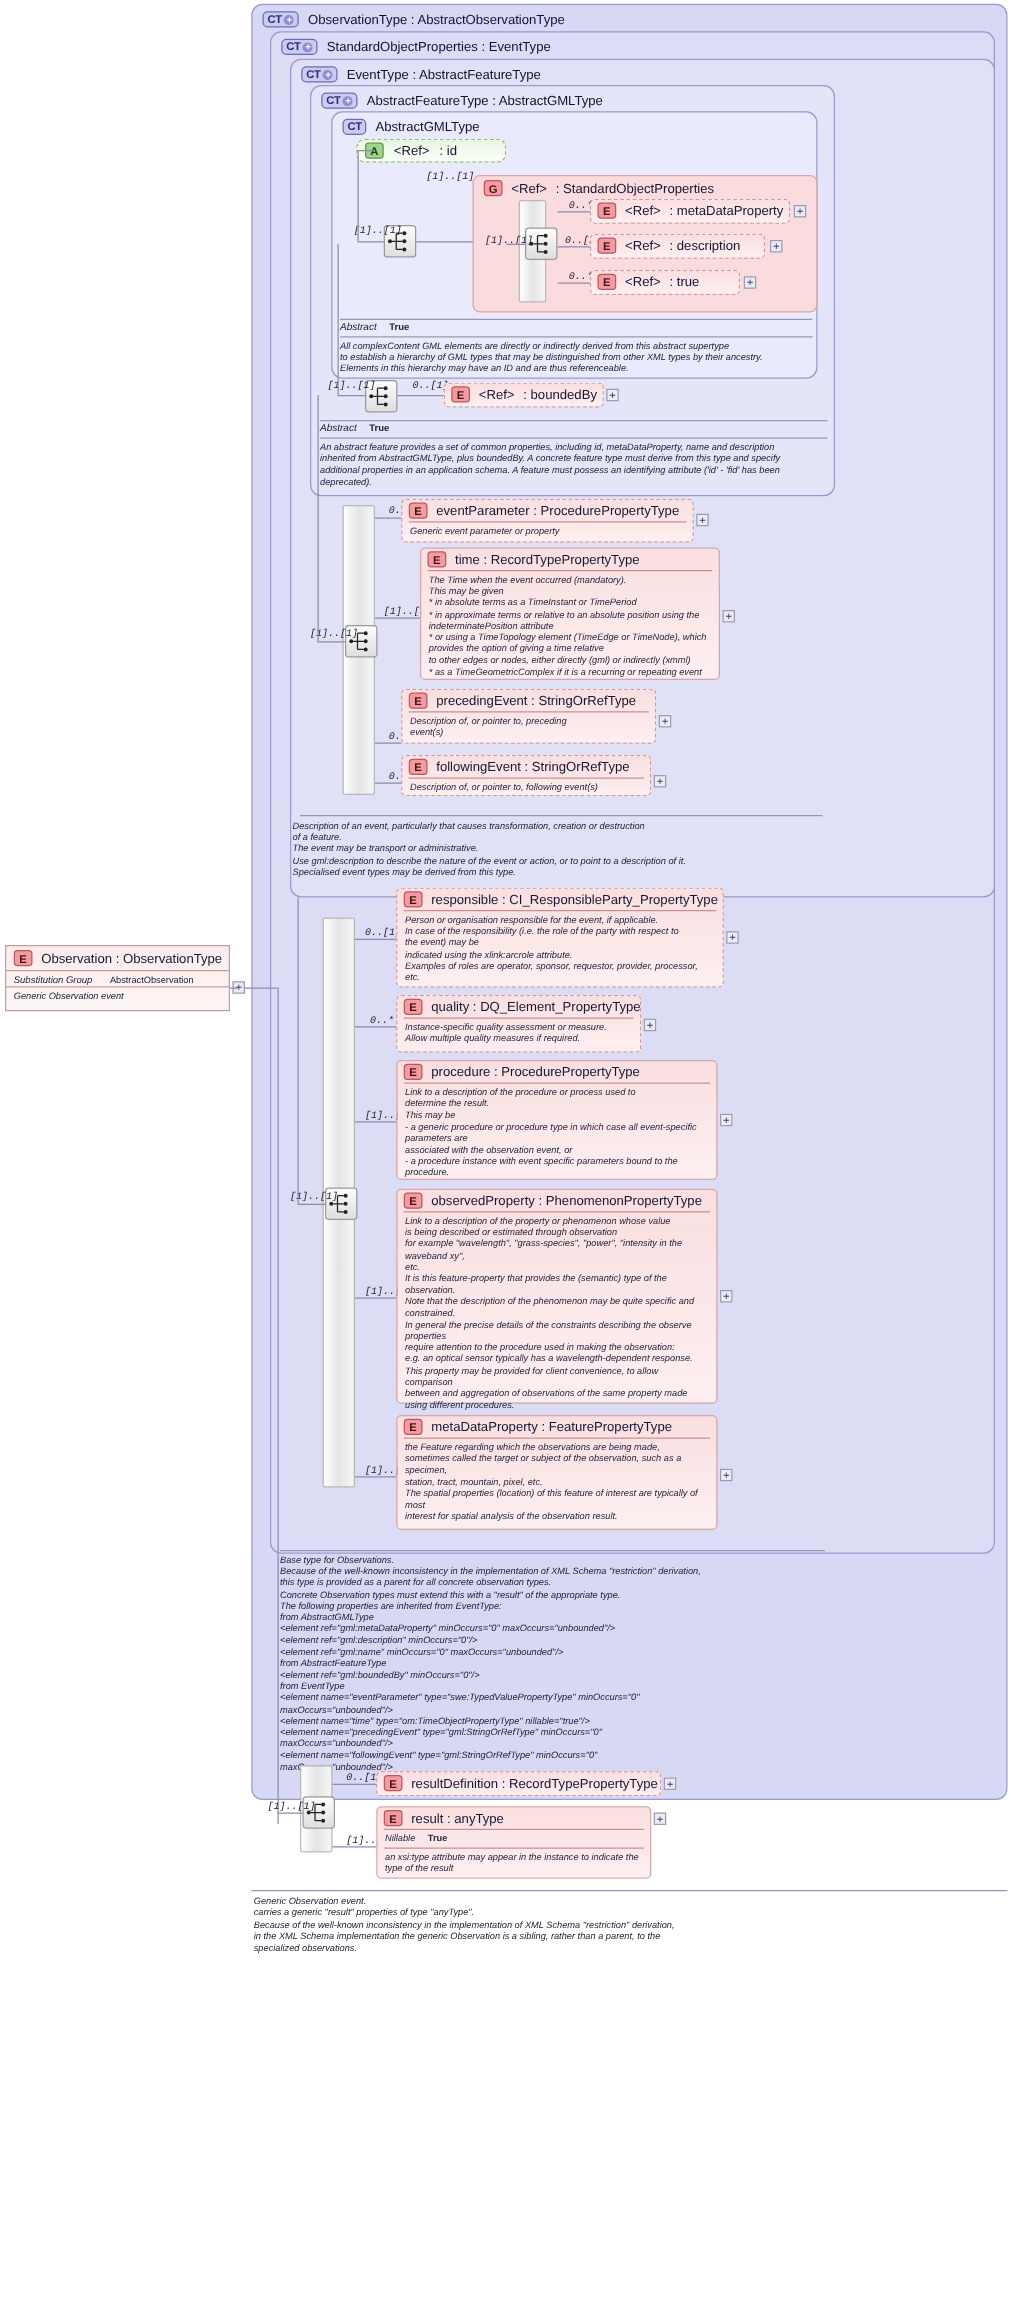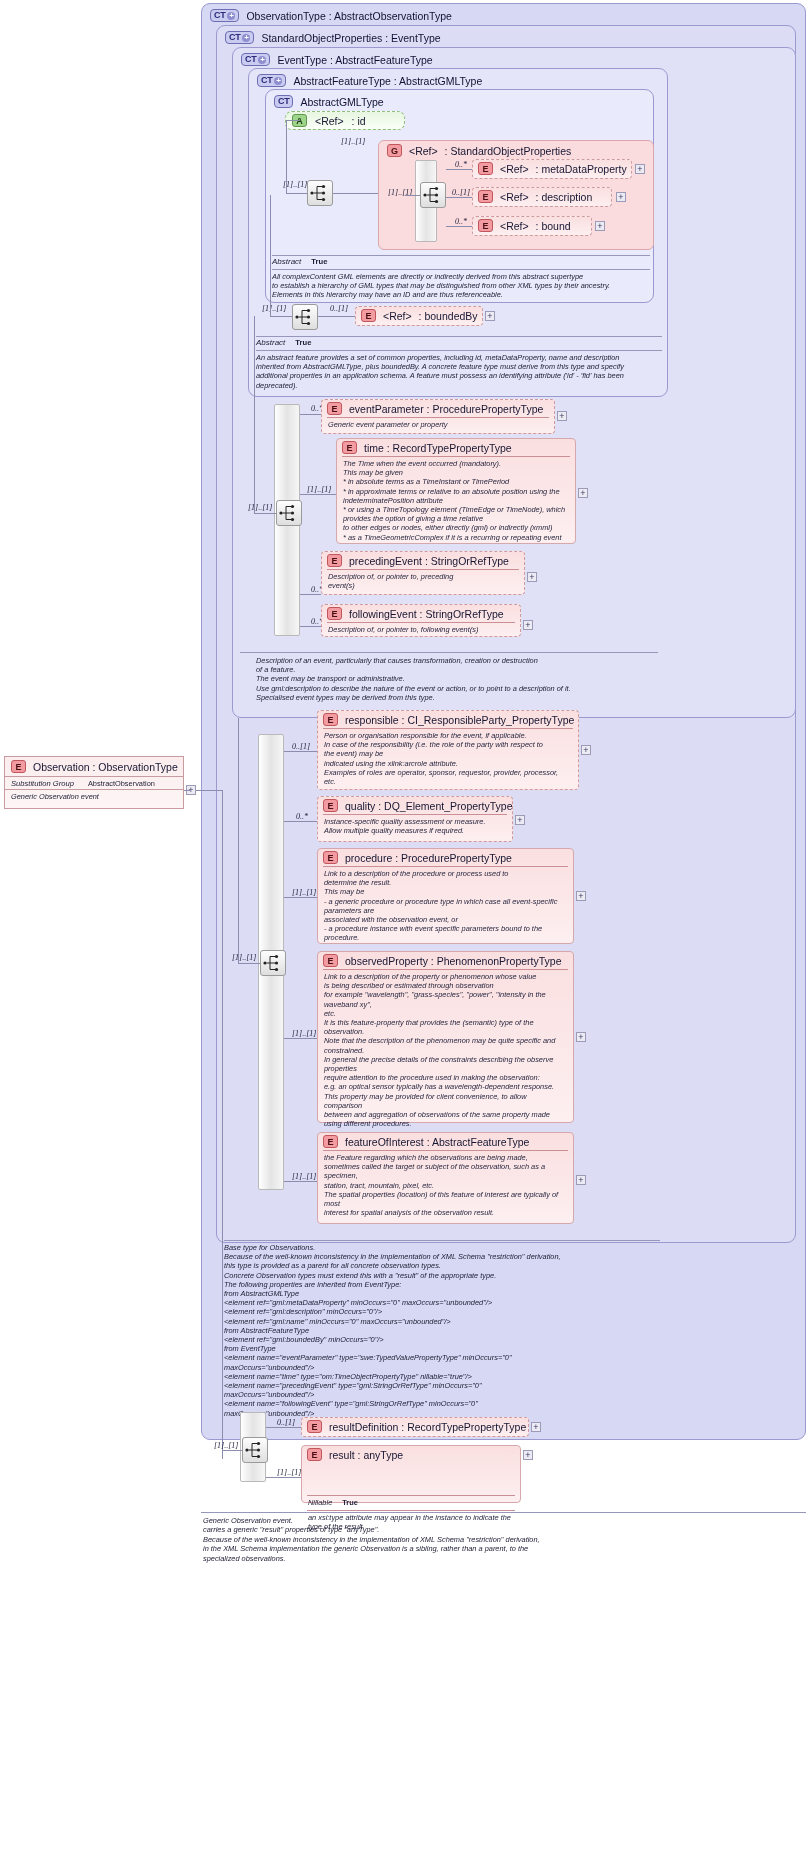--- a/index.html
+++ b/index.html
@@ -119,21 +119,21 @@
   .el-desc {
     border-top: 1px solid #c98f95;
     margin: 0 5px;
     padding: 2px 1px 3px 1px;
     font-size: 7.4px;
     line-height: 9.2px;
     font-style: italic;
     color: #26263f;
     white-space: pre-line;
   }
-  .el-desc.noline { border-top: none; margin-top: 32px; }
+  .el-desc.noline { border-top: none; }
 
   
   .grp-box {
     position: absolute;
     background: #fadcde;
     border: 1px solid #dba7ab;
     border-radius: 6px;
   }
 
   
@@ -153,21 +153,21 @@
     border: 1px solid #b9b9b9;
     border-radius: 2px;
   }
 
   
   .card {
     position: absolute;
     font-size: 8px;
     font-style: italic;
     color: #1b1b38;
-    font-family: Liberation Serif, serif;
+    font-family: Liberation Mono, monospace;
     white-space: nowrap;
   }
 
   
   .ln-h { position:absolute; height:1px; background:#8c8cae; }
   .ln-v { position:absolute; width:1px;  background:#8c8cae; }
 
   
   .annot {
     position: absolute;
@@ -340,21 +340,21 @@
       <span class="el-name">: description</span>
     </div>
   </div>
   <div class="plusbox" style="left:616px; top:192px;">+</div>
 
   <div class="card" style="left:455px; top:217px;">0..*</div>
   <div class="el-node" style="left:472px; top:216px; width:120px; height:20px;">
     <div class="el-head">
       <span class="badge-e">E</span>
       <span class="el-name">&lt;Ref&gt;</span>
-      <span class="el-name">: bound</span>
+      <span class="el-name">: true</span>
     </div>
   </div>
   <div class="plusbox" style="left:595px; top:221px;">+</div>
 
   <div class="ln-h" style="left:446px; top:169px; width:26px;"></div>
   <div class="ln-h" style="left:446px; top:197px; width:26px;"></div>
   <div class="ln-h" style="left:446px; top:226px; width:26px;"></div>
   <div class="ln-h" style="left:405px; top:195px; width:15px;"></div>
 
   <div class="annot-rule" style="left:272px; top:255px; width:378px;"></div>
@@ -461,21 +461,21 @@
     <div class="el-head">
       <span class="badge-e">E</span>
       <span class="el-name">followingEvent : StringOrRefType</span>
     </div>
     <div class="el-desc">Description of, or pointer to, following event(s)</div>
   </div>
   <div class="plusbox" style="left:523px; top:620px;">+</div>
   <div class="ln-h" style="left:300px; top:626px; width:21px;"></div>
 
   <div class="annot-rule" style="left:240px; top:652px; width:418px;"></div>
-  <div class="annot" style="left:256px; top:656px; width:418px;">Description of an event, particularly that causes transformation, creation or destruction
+  <div class="annot" style="left:234px; top:656px; width:418px;">Description of an event, particularly that causes transformation, creation or destruction
 of a feature.
 The event may be transport or administrative.
 Use gml:description to describe the nature of the event or action, or to point to a description of it.
 Specialised event types may be derived from this type.</div>
 
   <div class="vbar" style="left:258px; top:734px; width:26px; height:456px;"></div>
   <div class="seq" style="left:260px; top:950px;">
     <svg width="24" height="24" viewBox="0 0 24 24">
       <circle cx="4" cy="12" r="1.6" fill="#222"></circle>
       <path d="M5.6 12 H9 M9 5.5 V18.5 M9 5.5 H14 M9 12 H14 M9 18.5 H14" stroke="#222" stroke-width="1" fill="none"></path>
@@ -560,21 +560,21 @@
 between and aggregation of observations of the same property made
 using different procedures.</div>
   </div>
   <div class="plusbox" style="left:576px; top:1032px;">+</div>
   <div class="ln-h" style="left:284px; top:1038px; width:33px;"></div>
 
   <div class="card" style="left:292px; top:1172px;">[1]..[1]</div>
   <div class="el-node solid" style="left:317px; top:1132px; width:257px; height:92px;">
     <div class="el-head">
       <span class="badge-e">E</span>
-      <span class="el-name">featureOfInterest : AbstractFeatureType</span>
+      <span class="el-name">metaDataProperty : FeaturePropertyType</span>
     </div>
     <div class="el-desc">the Feature regarding which the observations are being made,
 sometimes called the target or subject of the observation, such as a
 specimen,
 station, tract, mountain, pixel, etc.
 The spatial properties (location) of this feature of interest are typically of
 most
 interest for spatial analysis of the observation result.</div>
   </div>
   <div class="plusbox" style="left:576px; top:1175px;">+</div>

